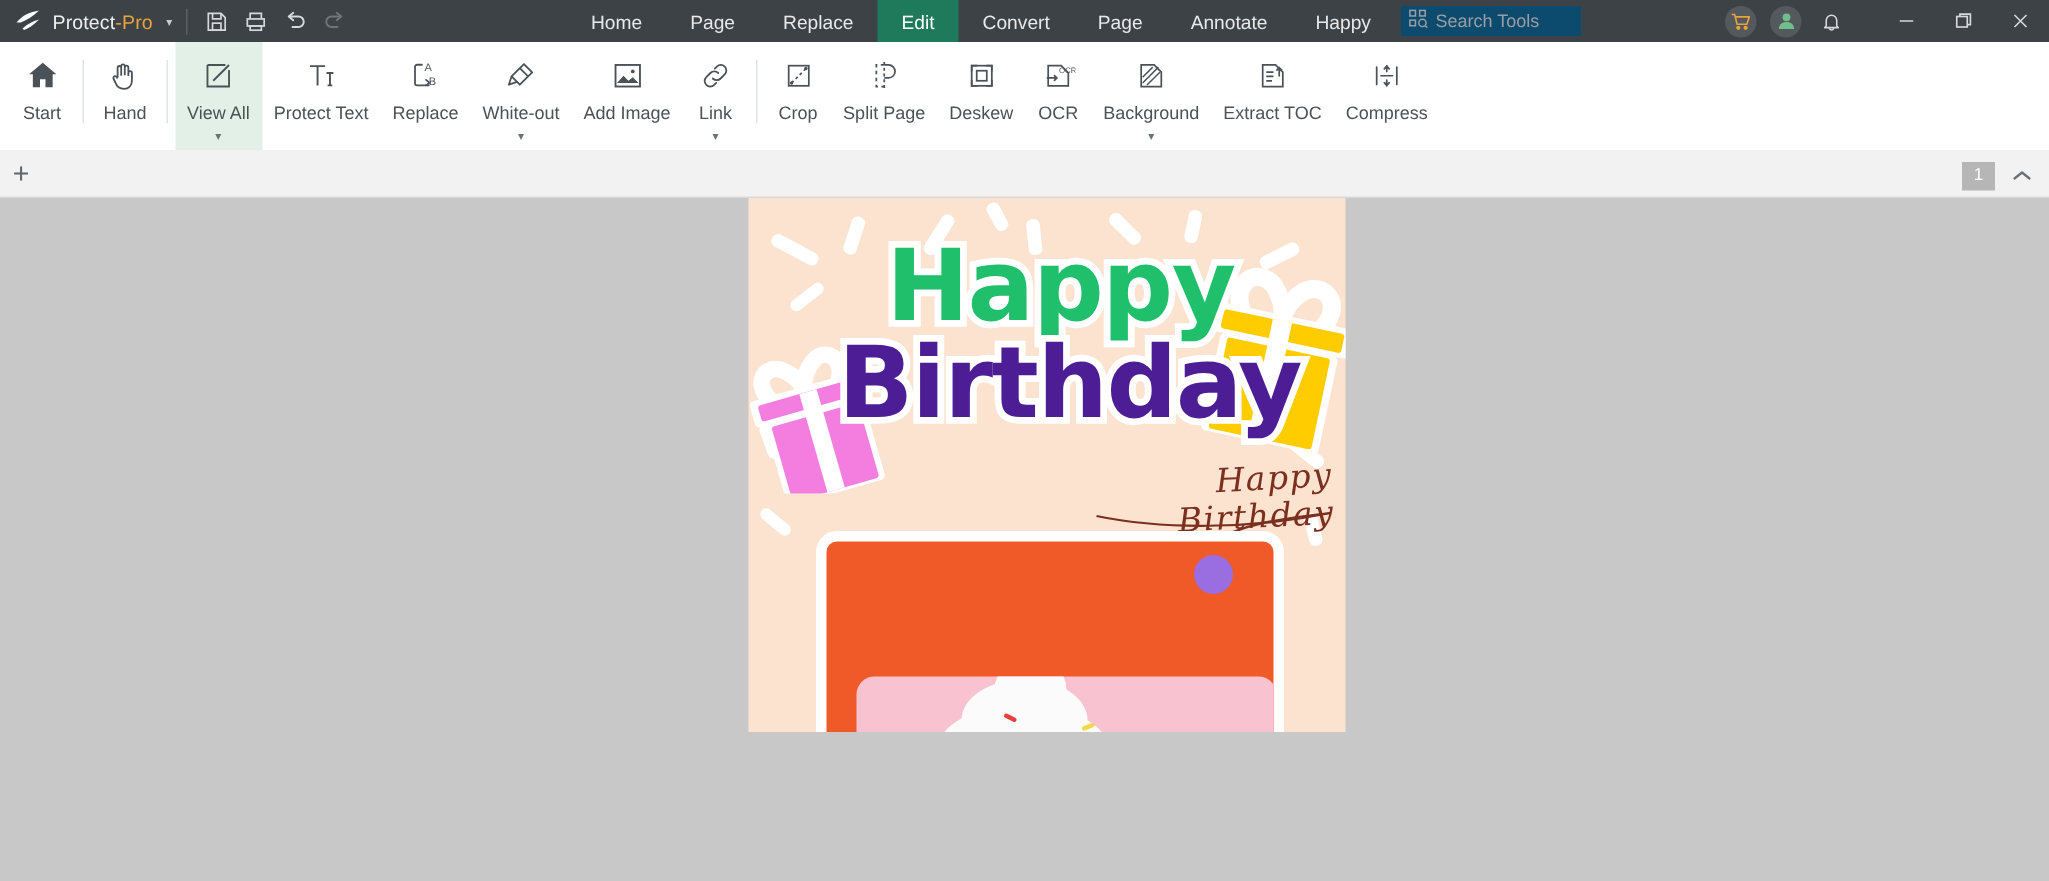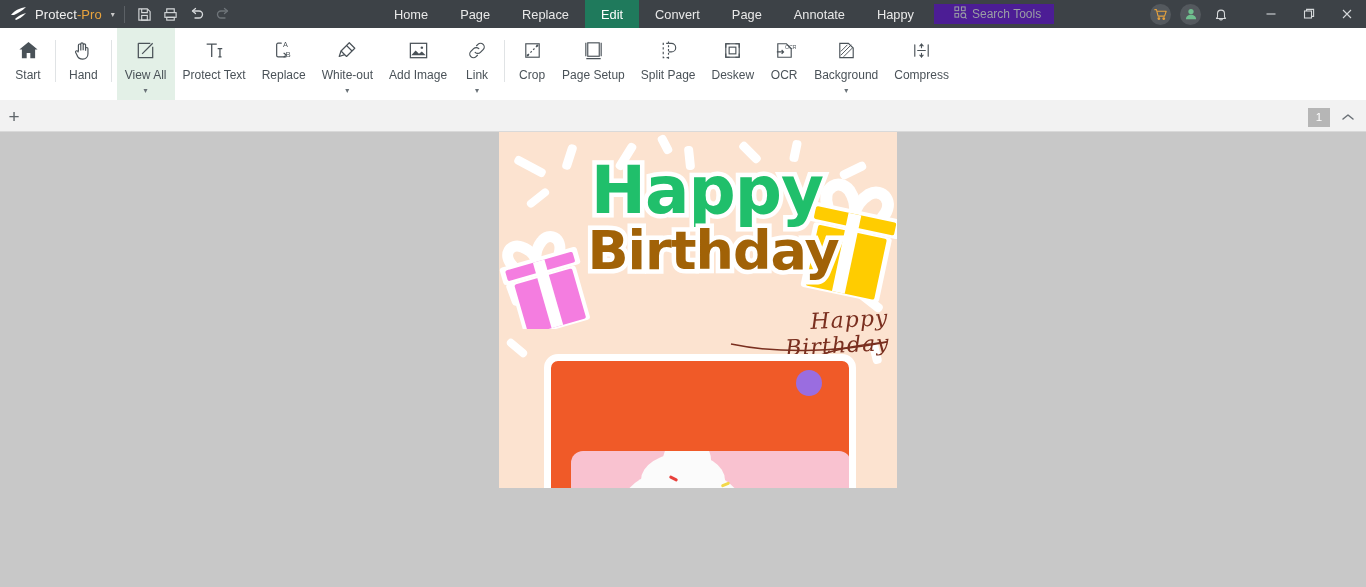--- a/index.html
+++ b/index.html
@@ -38,23 +38,23 @@
     padding: 0 16px; height: 28px;
     display: flex; align-items: center;
     font-size: 12.8px; color: #e9e9e9;
     white-space: nowrap;
   }
   .menu-item.active { background: #1f7a5c; color: #ffffff; text-align: center; }
 
   #search-tools {
     position: absolute; left: 934px; top: 4px;
     width: 120px; height: 20px;
-    background: #4c1d95;
+    background: #0c4a6e;
     display: flex; align-items: center;
-    padding-left: 20px; gap: 5px;
+    padding-left: 5px; gap: 5px;
   }
   #search-tools .lbl { font-size: 12px; color: #9a9fa4; white-space: nowrap; }
 
   #sys-right {
     position: absolute; right: 0; top: 0;
     height: 28px; display: flex; align-items: center;
   }
   .round-btn {
     width: 21px; height: 21px; border-radius: 50%;
     display: flex; align-items: center; justify-content: center;
@@ -170,21 +170,21 @@
     letter-spacing: -1px;
     line-height: 0.95;
     -webkit-text-stroke: 9px #ffffff;
     paint-order: stroke fill;
   }
   #w-happy {
     font-size: 66px; color: #20bf6b;
     margin-left: 18px;
   }
   #w-birthday {
-    font-size: 54px; color: #a16207;
+    font-size: 66px; color: #4c1d95;
     margin-top: 2px; margin-left: 30px; text-align: center;
   }
   #script-line {
     position: absolute; left: 200px; top: 178px;
     width: 190px; text-align: right;
   }
   #script-text {
     font-family: "DejaVu Serif", serif;
     font-style: italic;
     font-size: 22px;
@@ -461,29 +461,20 @@
       <svg width="23" height="23" viewBox="0 0 24 24" fill="none" stroke="#4a5258" stroke-width="1.2">
         <rect x="5" y="5" width="14" height="14"></rect>
         <path d="M7 17L17 7" stroke-dasharray="2 2"></path>
         <circle cx="7" cy="17" r="1.2" fill="#4a5258" stroke="none"></circle>
           <circle cx="17" cy="7" r="1.2" fill="#4a5258" stroke="none"></circle>
       </svg>
     </span>
     <span class="ribbon-lbl">Crop</span>
   </div>
 
-  <div class="ribbon-btn">
-    <span class="ribbon-ico">
-      <svg width="23" height="23" viewBox="0 0 24 24" fill="none" stroke="#4a5258" stroke-width="1.2">
-        <rect x="6" y="4" width="12" height="14"></rect>
-          <path d="M4 4v14M20 4v14M4.5 20.5h15"></path>
-      </svg>
-    </span>
-    <span class="ribbon-lbl">Page Setup</span>
-  </div>
 
   <div class="ribbon-btn">
     <span class="ribbon-ico">
       <svg width="23" height="23" viewBox="0 0 24 24" fill="none" stroke="#4a5258" stroke-width="1.2">
         <path d="M12 4.5H6.5v15H12" stroke-dasharray="2.4 2.4"></path>
         <path d="M12 4.5h3a4.5 4.5 0 0 1 0 9H12"></path>
         <path d="M12 2.5v19" stroke-dasharray="2 2"></path>
       </svg>
     </span>
     <span class="ribbon-lbl">Split Page</span>
@@ -515,20 +506,30 @@
     <span class="ribbon-ico">
       <svg width="23" height="23" viewBox="0 0 24 24" fill="none" stroke="#4a5258" stroke-width="1.2">
         <path d="M5 4.5h9l5 5v10H5z"></path>
         <path d="M6 13l7-7M6 17l11-11M9 18.5l9-9" stroke-width="1"></path>
       </svg>
     </span>
     <span class="ribbon-lbl">Background</span>
     <span class="ribbon-caret">▾</span>
   </div>
 
+  <div class="ribbon-btn">
+    <span class="ribbon-ico">
+      <svg width="23" height="23" viewBox="0 0 24 24" fill="none" stroke="#4a5258" stroke-width="1.2">
+        <path d="M5 4.5h9l5 5v10H5z"></path>
+        <path d="M7.5 9.5h5M7.5 12.5h5M7.5 15.5h4"></path>
+        <path d="M16.5 12.5V6.5M14.5 8.5l2-2 2 2"></path>
+      </svg>
+    </span>
+    <span class="ribbon-lbl">Extract TOC</span>
+  </div>
 
   <div class="ribbon-btn">
     <span class="ribbon-ico">
       <svg width="23" height="23" viewBox="0 0 24 24" fill="none" stroke="#4a5258" stroke-width="1.2" stroke-linecap="round">
         <path d="M5 6v12M19 6v12M8 12h8"></path>
         <path d="M12 5v4M10.3 7.2L12 5.3l1.7 1.9"></path>
         <path d="M12 19v-4M10.3 16.8L12 18.7l1.7-1.9"></path>
       </svg>
     </span>
     <span class="ribbon-lbl">Compress</span>

